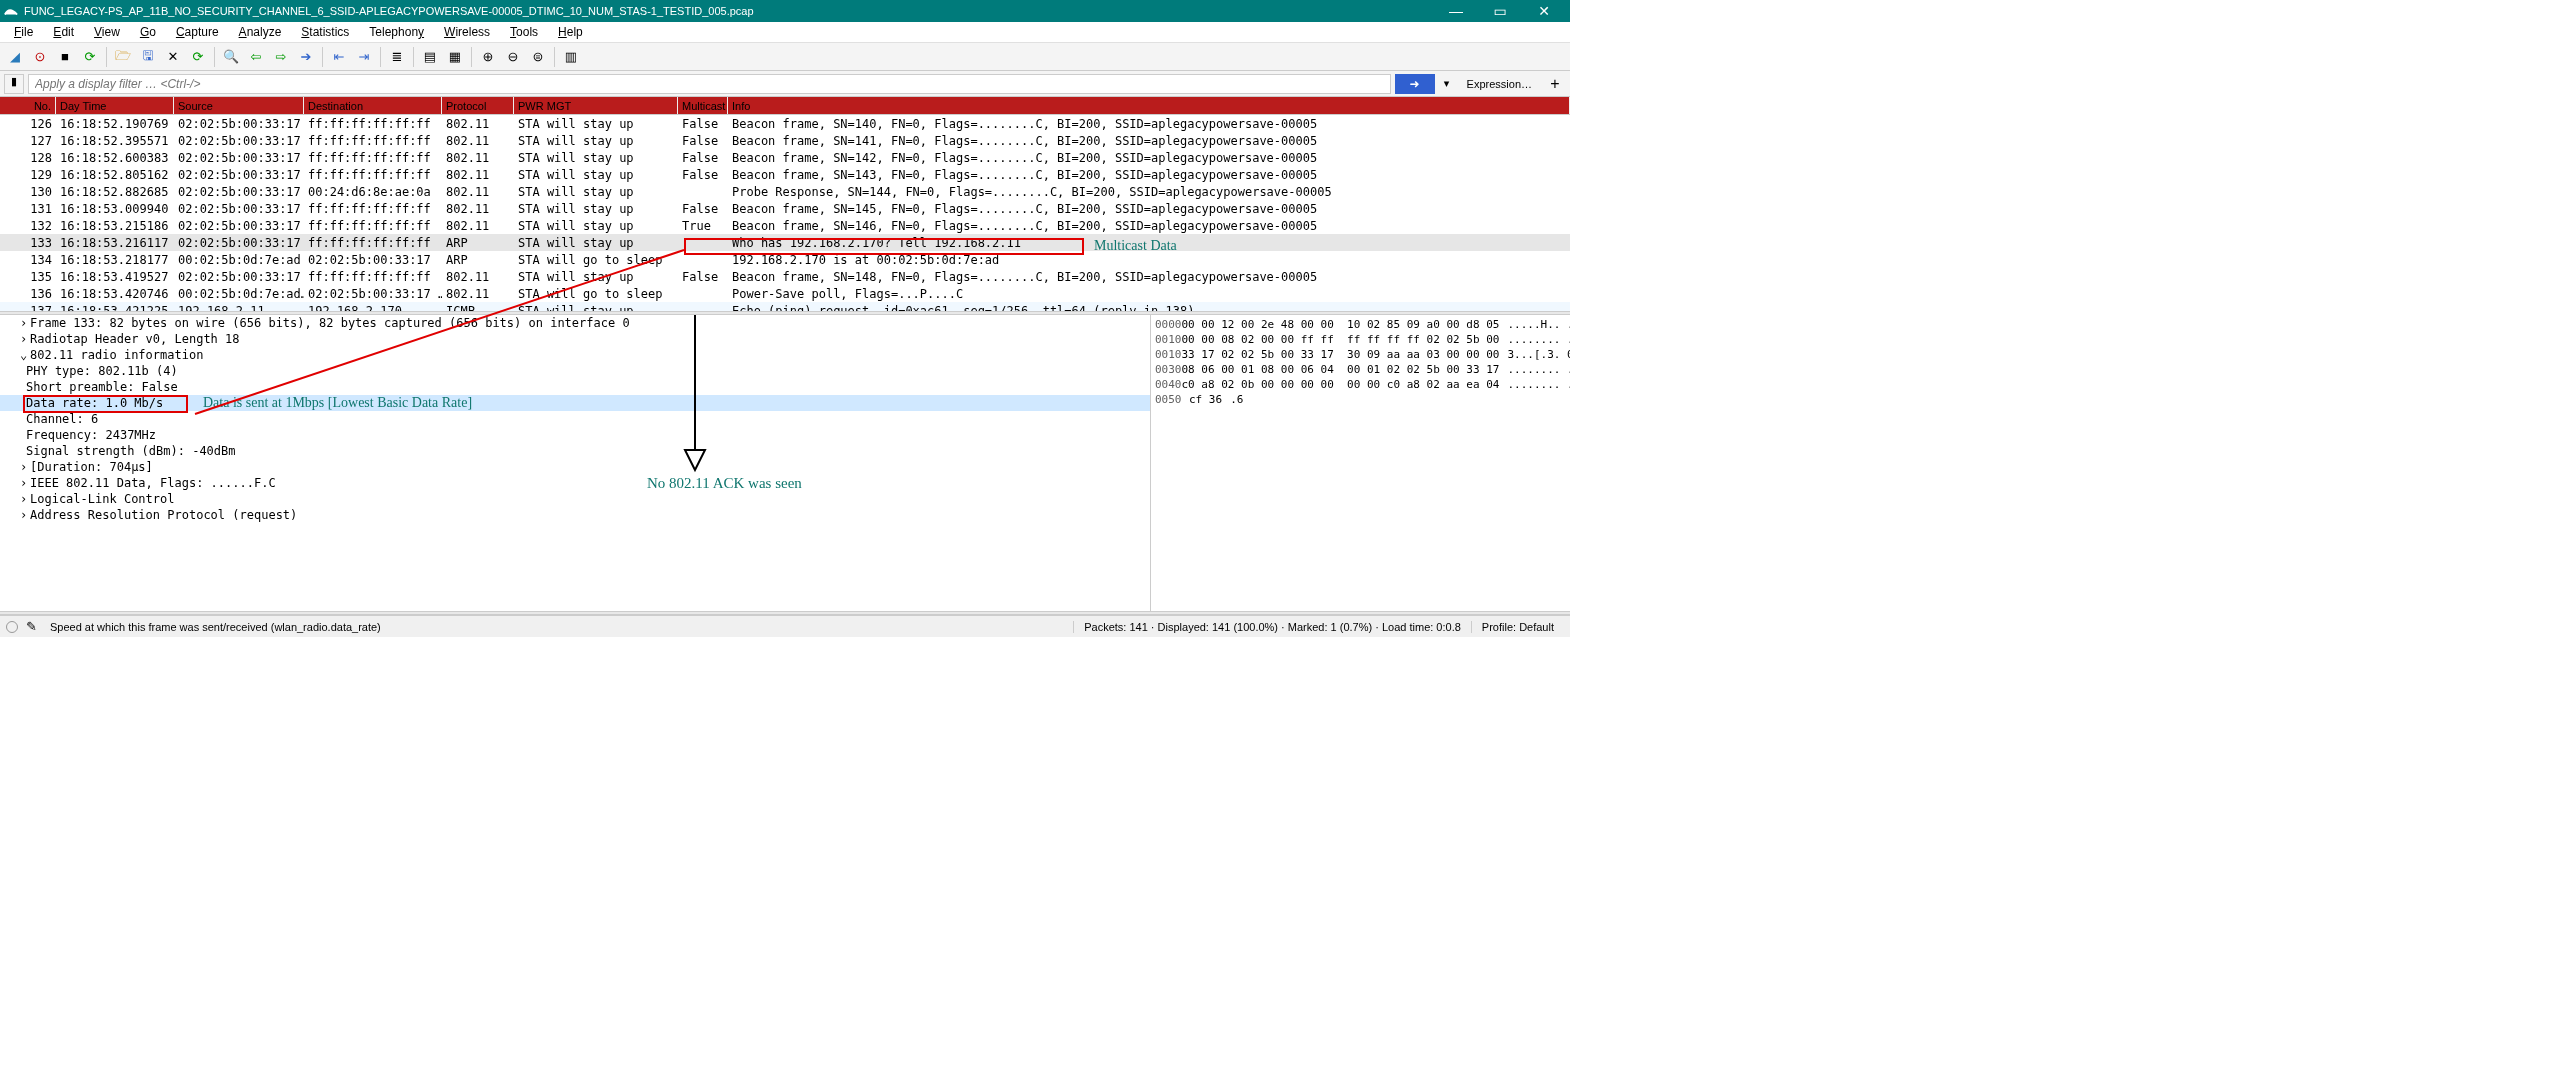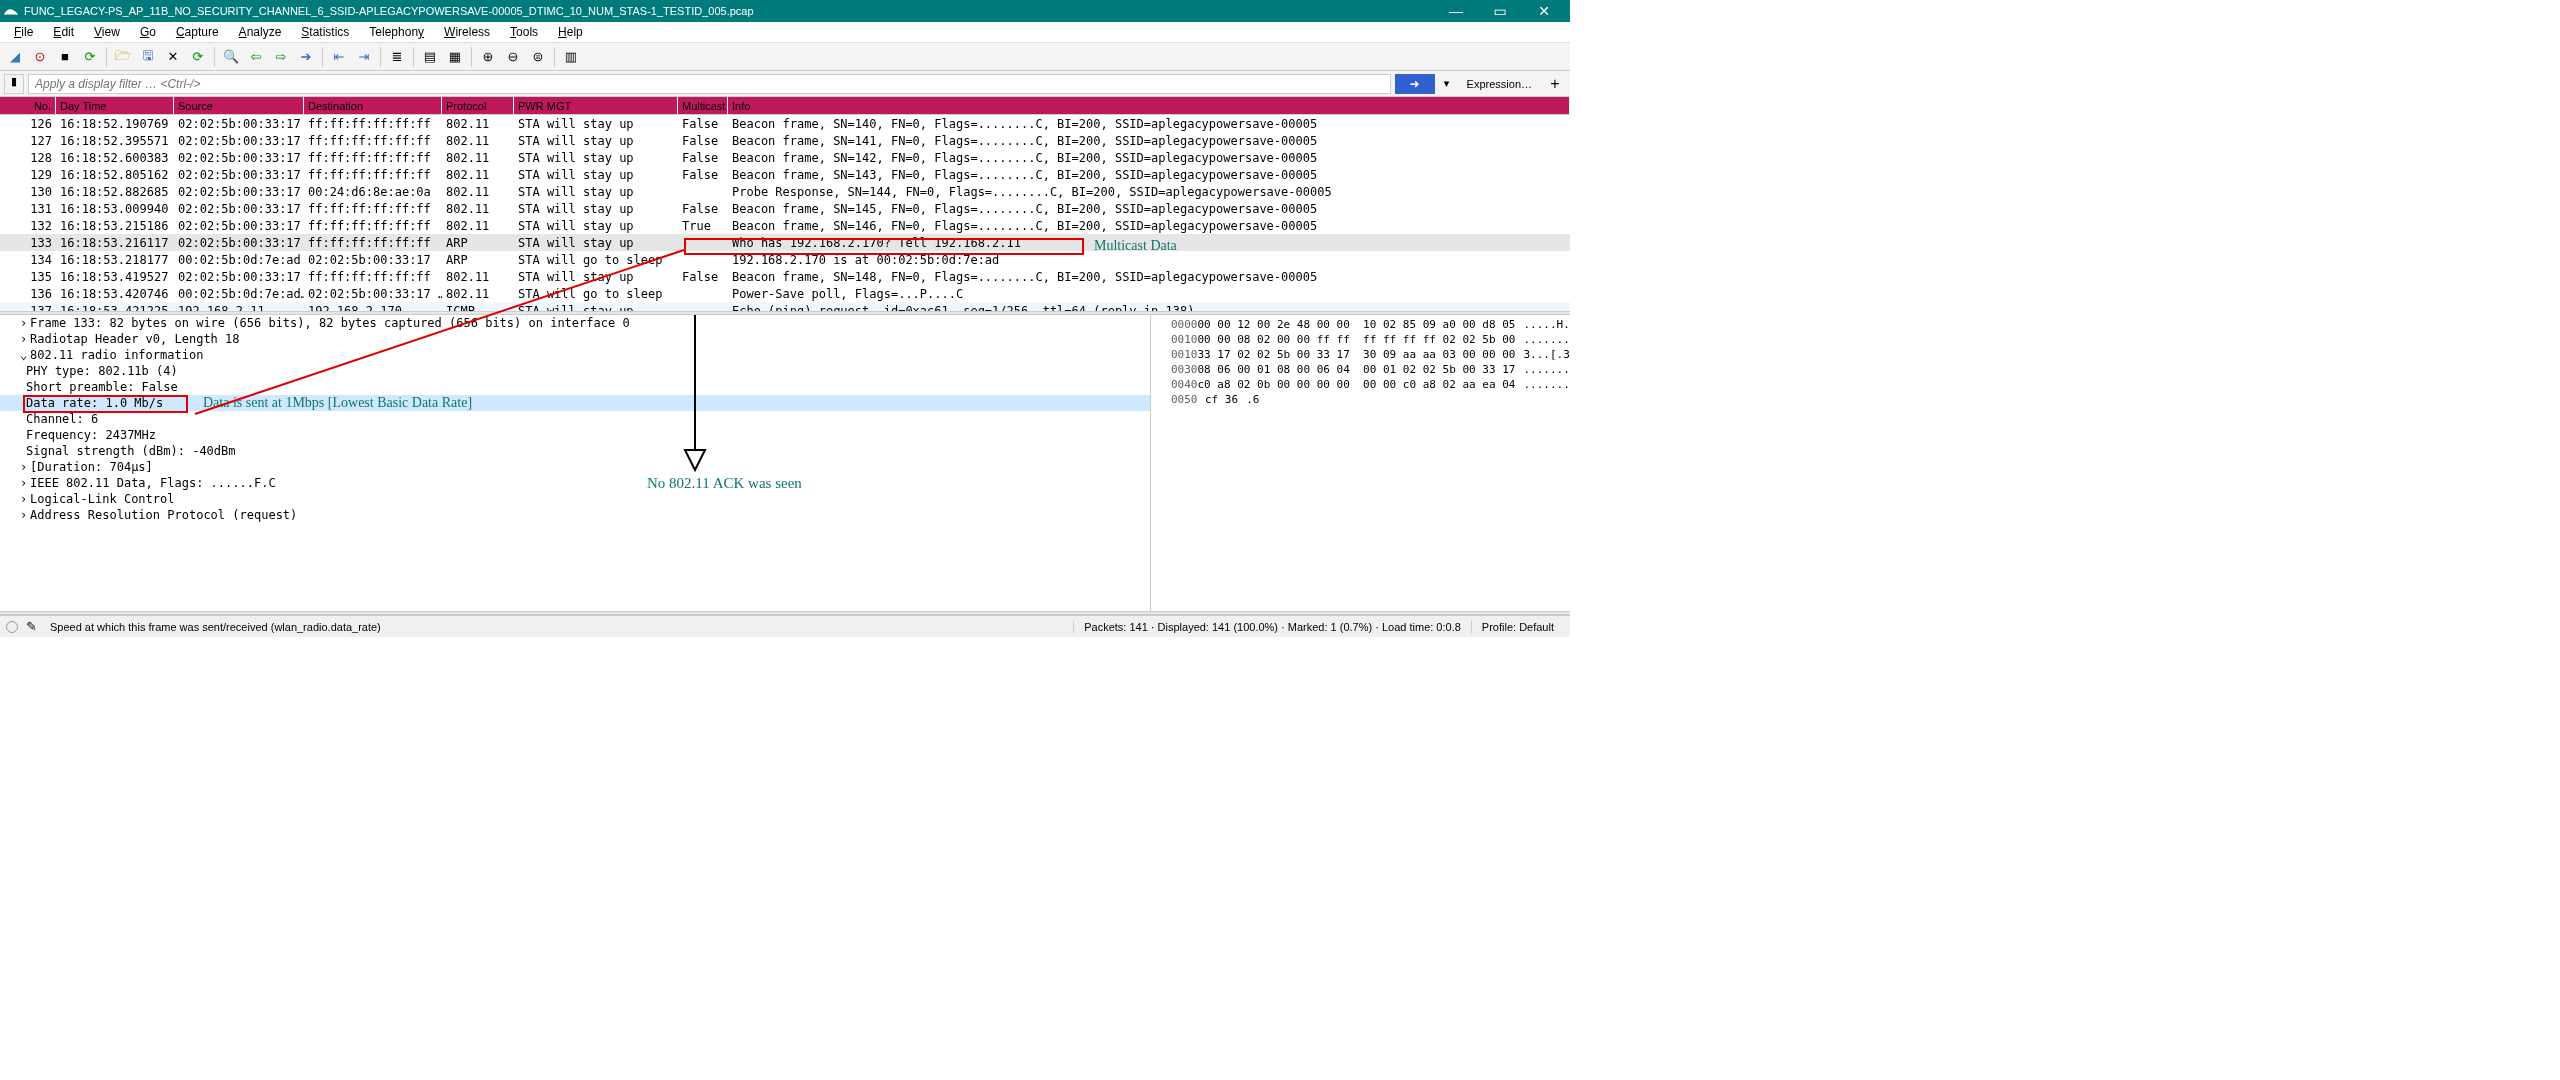--- a/index.html
+++ b/index.html
@@ -15,21 +15,21 @@
 .tbtn { width: 22px; height: 22px; border: 1px solid transparent; display: flex; align-items: center; justify-content: center; font-size: 13px; border-radius:2px; }
 .tsep { width: 1px; height: 20px; background: #ccc; margin: 0 2px; }
 .filterbar { background: #f4f4f4; border-bottom: 1px solid #ccc; height: 26px; display: flex; align-items: center; padding: 2px 4px; gap: 4px; }
 .filterbar .bookmk { width: 20px; height:20px; border: 1px solid #ccc; text-align:center; }
 .filterbar input { flex: 1; height: 20px; border: 1px solid #ccc; padding: 0 6px; font-size: 12px; color: #666; font-style: italic; }
 .filterbar .apply { width: 40px; height: 20px; background: #3060d0; color:#fff; text-align:center; line-height:20px; font-size:12px; }
 .filterbar .drop { width: 16px; text-align:center; }
 .filterbar .expr { padding: 0 8px; }
 .filterbar .plus { width: 22px; text-align:center; font-size:16px; }
 .packets { flex: 0 0 auto; position: relative; }
-.ph { display: flex; border-bottom: 1px solid #ccc; background:#be185d; font-size: 11px; height: 18px; align-items: center; }
+.ph { display: flex; border-bottom: 1px solid #ccc; background:#b91c1c; font-size: 11px; height: 18px; align-items: center; }
 .ph div { padding: 0 4px; border-right: 1px solid #eee; height:100%; line-height:18px; }
 .pbody { height: 196px; overflow-y: scroll; }
 .pr { display: flex; font-family: Consolas, monospace; font-size: 12px; height: 17px; align-items: center; white-space: pre; }
 .pr div { padding: 0 4px; overflow: hidden; }
 .pr.sel { background: #e6e6e6; }
 .pr.hov { background: #f0f8ff; }
 .c-no { width: 56px; text-align: right; }
 .c-dt { width: 118px; }
 .c-src { width: 130px; }
 .c-dst { width: 138px; }
@@ -37,21 +37,21 @@
 .c-pm { width: 164px; }
 .c-mc { width: 50px; }
 .c-in { flex: 1; }
 .splitter { height: 4px; background: #e8e8e8; border-top:1px solid #ccc; border-bottom:1px solid #ccc; cursor: row-resize; }
 .mid { display: flex; height: 296px; }
 .detail { flex: 1; font-family: Consolas, monospace; font-size: 12px; overflow: auto; background: #fff; position: relative; }
 .dline { padding: 1px 20px; white-space: pre; }
 .dl1 { padding-left: 26px; }
 .dline .tri { display:inline-block; width: 10px; }
 .dhi { background: #d0e8ff; }
-.hex { width: 420px; border-left: 1px solid #ccc; font-family: Consolas, monospace; font-size: 11px; padding: 2px 20px; overflow: auto; }
+.hex { width: 420px; border-left: 1px solid #ccc; font-family: Consolas, monospace; font-size: 11px; padding: 2px 4px; overflow: auto; }
 .hexrow { display: flex; white-space: pre; line-height: 15px; }
 .hexrow .off { width: 34px; color: #606060; }
 .hexrow .by { flex: 0 0 auto; }
 .hexrow .asc { margin-left: 8px; }
 .statusbar { border-top: 1px solid #ccc; height: 22px; display: flex; align-items: center; font-size: 11px; padding: 0 6px; background:#f0f0f0; }
 .statusbar .led { width: 12px; height: 12px; border-radius: 50%; border: 1px solid #999; margin-right: 8px; }
 .statusbar .edit { width: 14px; margin-right: 10px; font-size:13px;}
 .statusbar .left { flex: 1; }
 .statusbar .seg { border-left: 1px solid #ccc; padding: 0 10px; }
 .ann-box { position: absolute; border: 2px solid #e00000; pointer-events: none; }

